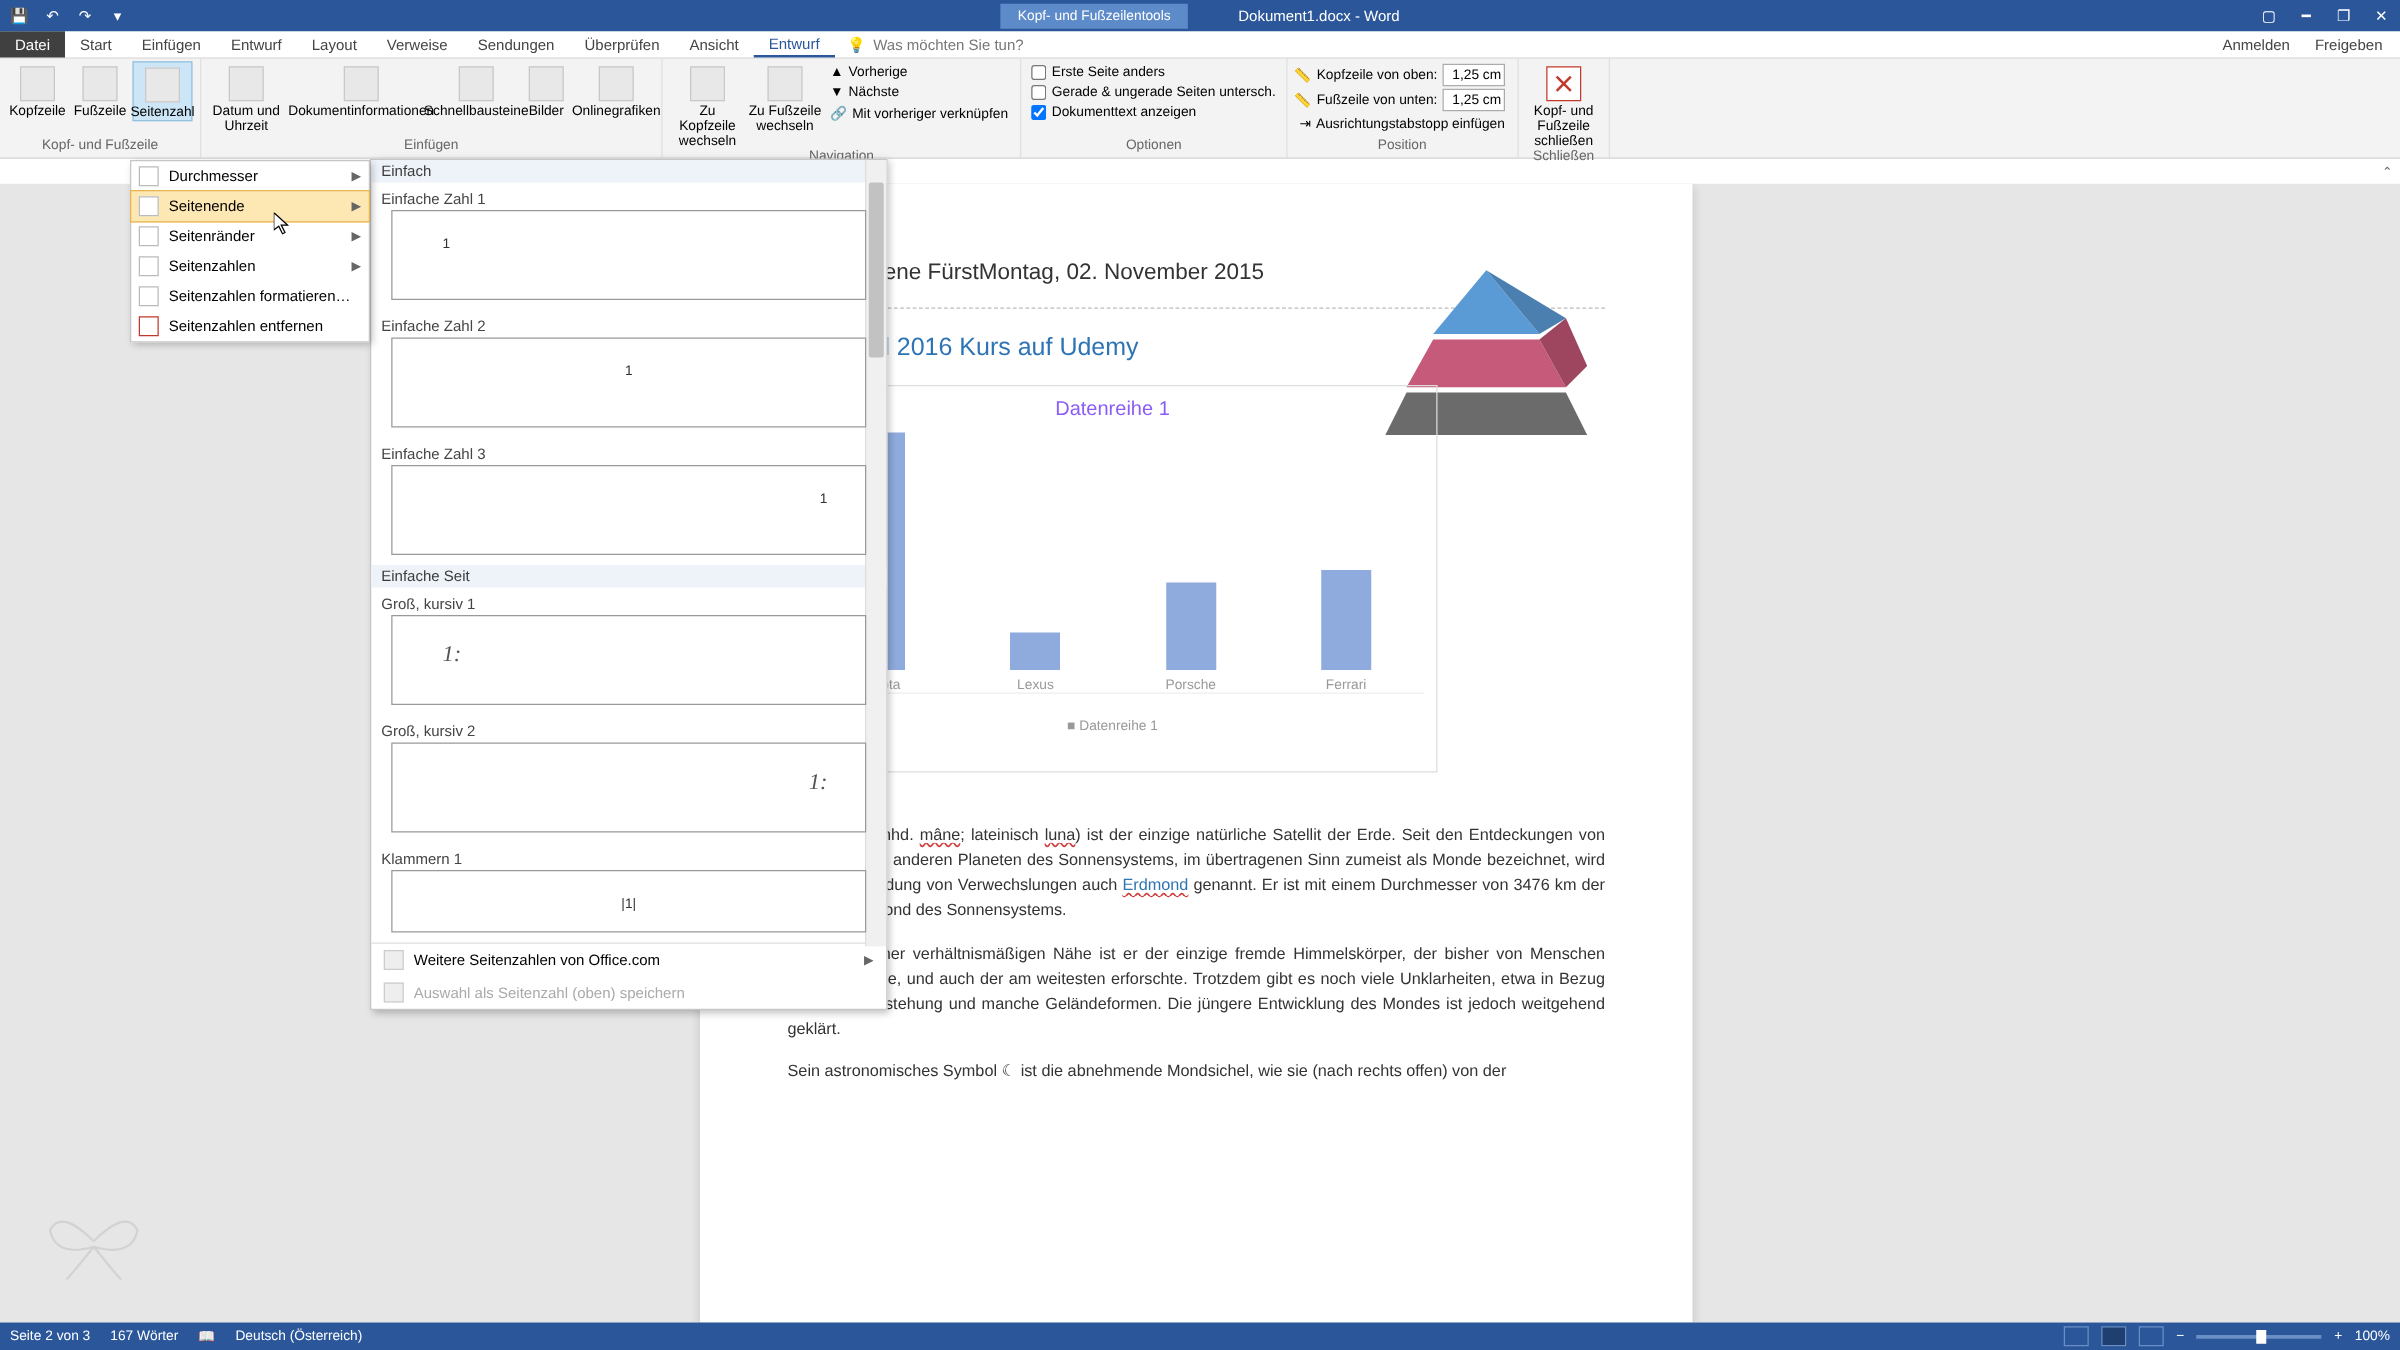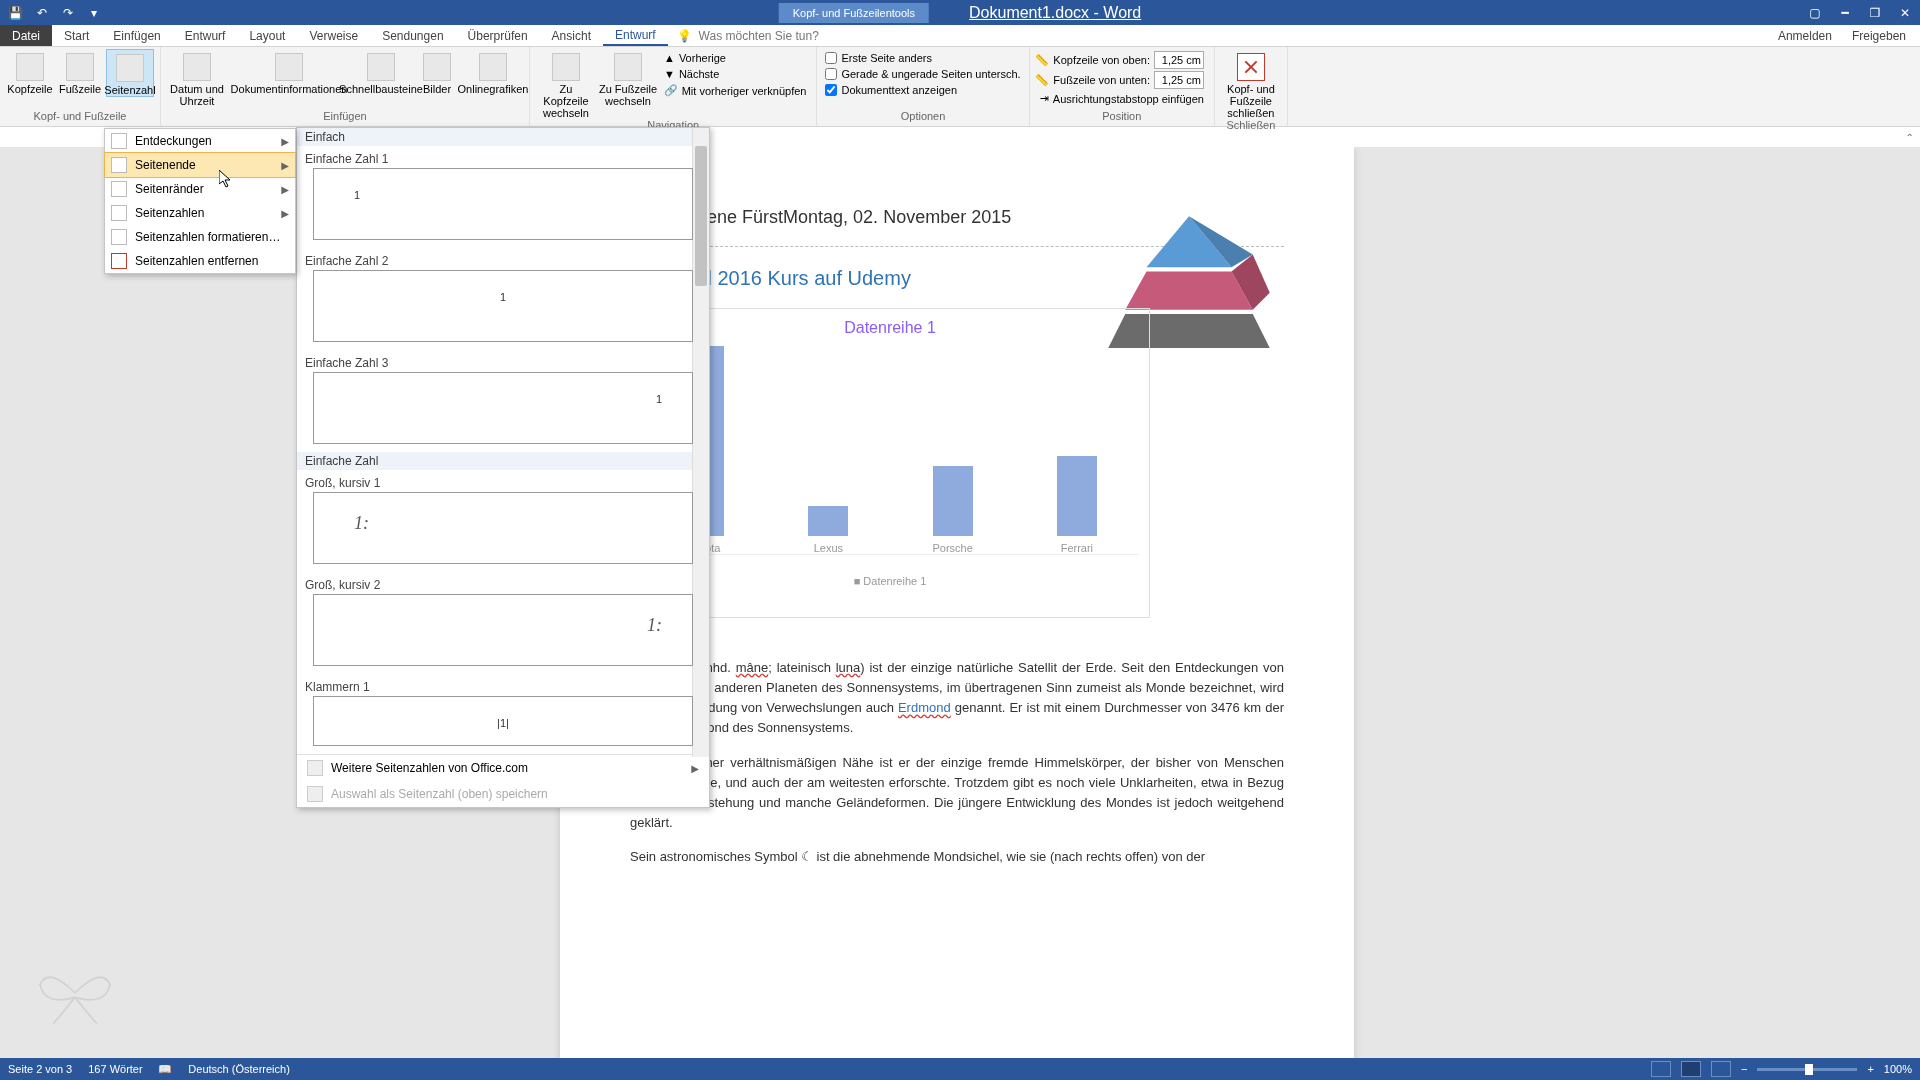--- a/index.html
+++ b/index.html
@@ -4,21 +4,21 @@
 <style>
 * { margin: 0; padding: 0; box-sizing: border-box; font-family: 'Segoe UI', Tahoma, sans-serif; }
 body { background: #fff; width: 1920px; height: 1080px; overflow: hidden; position: relative; }
 
 
 .titlebar { height: 25px; background: #2b579a; display: flex; align-items: center; color: #fff; font-size: 12px; position: relative; }
 .titlebar .qat { display: flex; gap: 10px; padding-left: 8px; }
 .titlebar .qat span { width: 16px; height: 16px; display: flex; align-items: center; justify-content: center; cursor: pointer; }
 .titlebar .center { position: absolute; left: 50%; transform: translateX(-50%); display: flex; align-items: center; gap: 40px; }
 .titlebar .tools-tab { background: #5d8ac9; padding: 4px 14px; font-size: 11px; }
-.titlebar .doc-title { font-size: 16px; text-decoration: underline; }
+.titlebar .doc-title { font-size: 12px; }
 .titlebar .wincontrols { margin-left: auto; display: flex; }
 .titlebar .wincontrols span { width: 30px; height: 25px; display: flex; align-items: center; justify-content: center; cursor: pointer; }
 
 
 .tabs { height: 22px; background: #fff; border-bottom: 1px solid #d4d4d4; display: flex; align-items: stretch; font-size: 12px; }
 .tabs .tab { padding: 0 12px; display: flex; align-items: center; color: #444; cursor: pointer; }
 .tabs .tab.file { background: #404040; color: #fff; }
 .tabs .tab.active { background: #fff; color: #2b579a; border-bottom: 2px solid #2b579a; }
 .tabs .tab.context { color: #2b579a; }
 .tabs .tellme { margin-left: 10px; display: flex; align-items: center; gap: 6px; color: #777; }
@@ -270,21 +270,21 @@
     </div>
     <div class="label">Schließen</div>
   </div>
 </div>
 
 <span class="collapse-ribbon">⌃</span>
 
 <div class="dropdown">
   <div class="item">
       <span class="mico"></span>
-      <span>Entdeckungen</span>
+      <span>Durchmesser</span>
       <span class="arrow">▶</span>
     </div>
   <div class="item highlight">
       <span class="mico"></span>
       <span>Seitenende</span>
       <span class="arrow">▶</span>
     </div>
   <div class="item">
       <span class="mico"></span>
       <span>Seitenränder</span>
@@ -321,21 +321,21 @@
     <div class="preview center">
         <span class="pg">1</span>
       </div>
   </div>
   <div class="entry">
     <div class="ename">Einfache Zahl 3</div>
     <div class="preview right">
         <span class="pg">1</span>
       </div>
   </div>
-  <div class="section">Einfache Zahl</div>
+  <div class="section">Einfache Seit</div>
   <div class="entry">
     <div class="ename">Groß, kursiv 1</div>
     <div class="preview left italic">
         <span class="pg">1:</span>
       </div>
   </div>
   <div class="entry">
     <div class="ename">Groß, kursiv 2</div>
     <div class="preview right italic">
         <span class="pg">1:</span>

